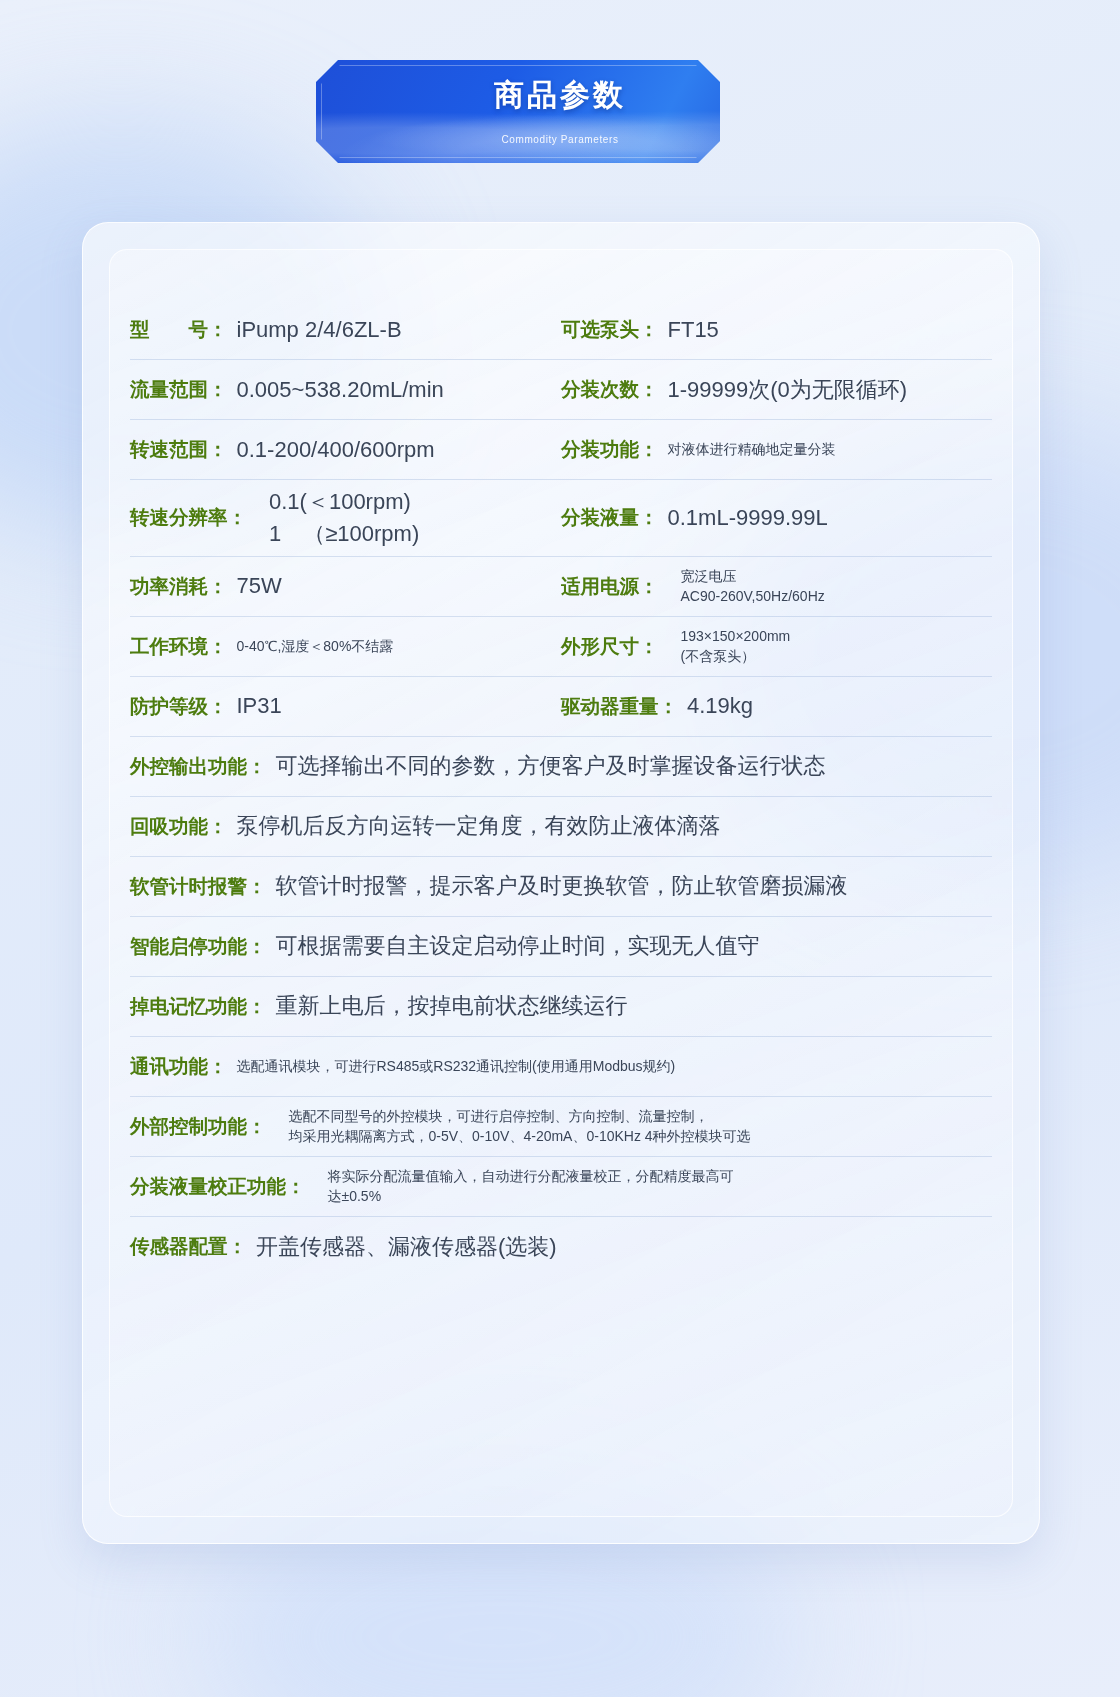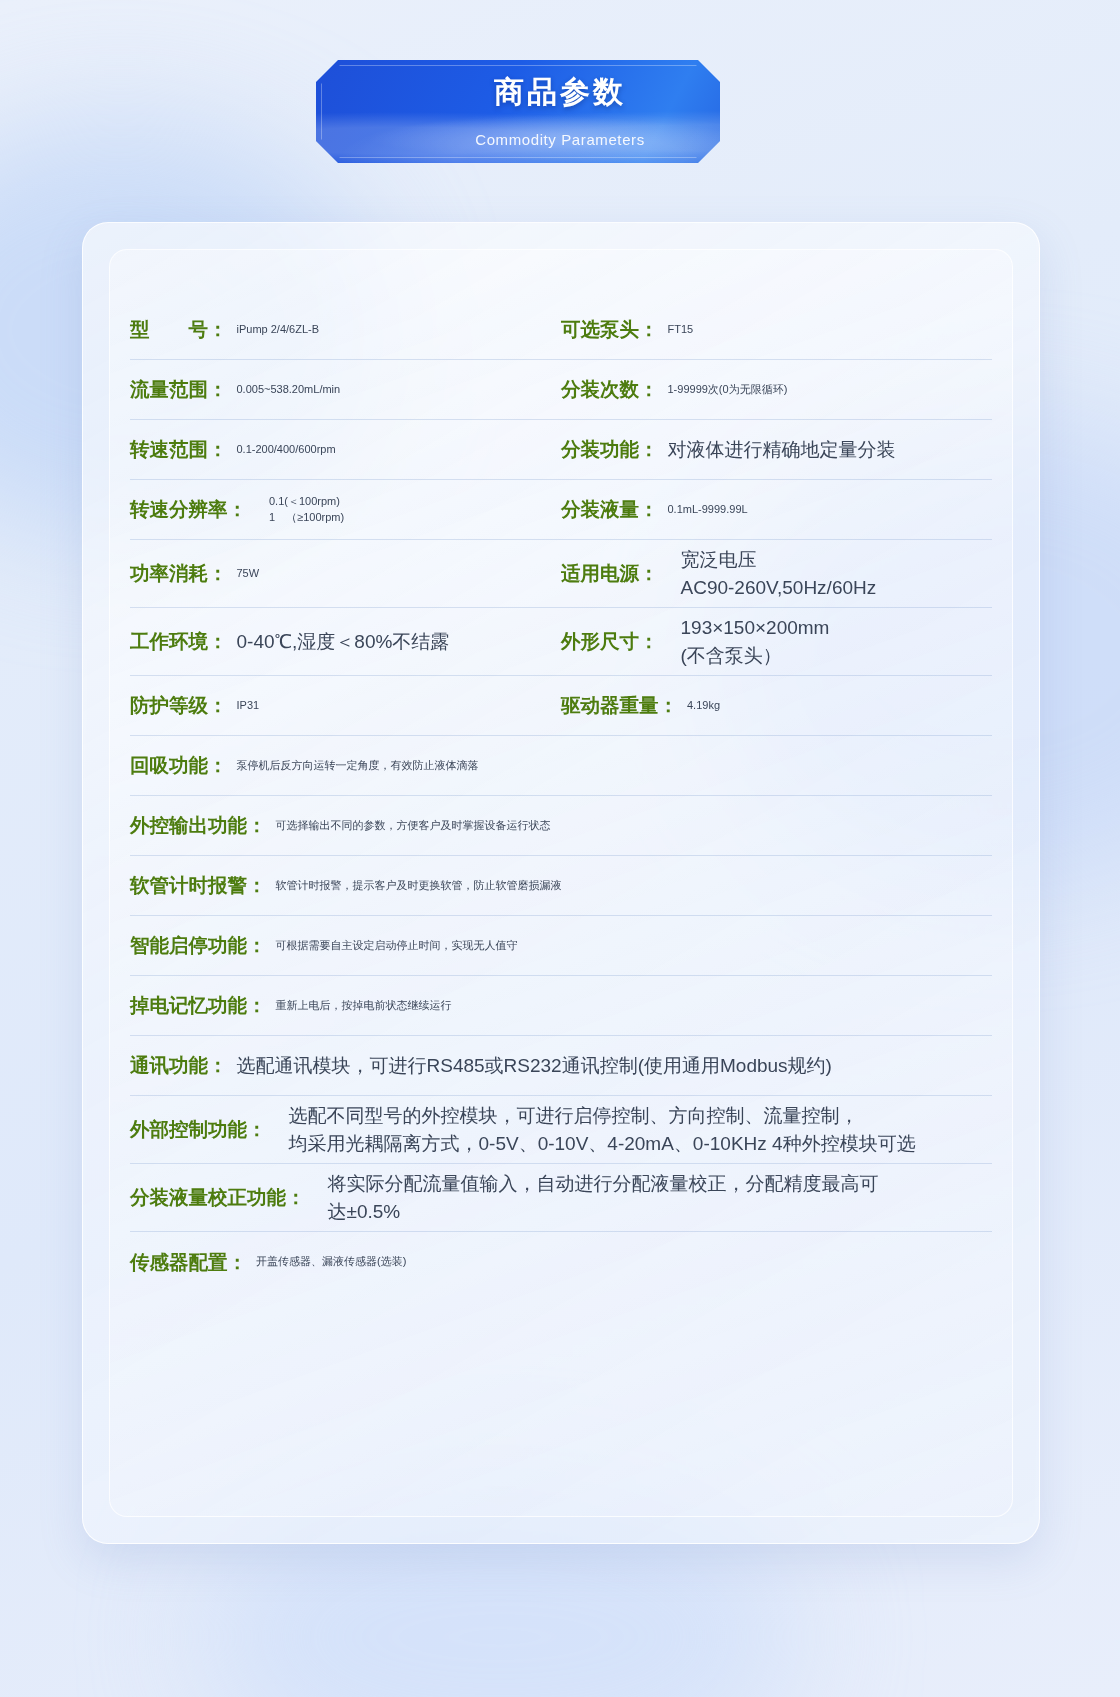--- a/index.html
+++ b/index.html
@@ -83,21 +83,21 @@
   .banner-cn {
     color: #fff;
     font-size: 30px;
     font-weight: bold;
     letter-spacing: 3px;
     text-shadow: 0 2px 5px rgba(10,40,120,0.45);
     line-height: 1.1;
   }
   .banner-en {
     color: rgba(255,255,255,0.92);
-    font-size: 15px;
+    font-size: 10px;
     letter-spacing: 0.6px;
     margin-top: 23px;
   }
 
   
   .card {
     position: absolute;
     left: 82px;
     top: 222px;
     width: 956px;
@@ -141,25 +141,25 @@
 
   .label {
     color: #4d7c0f;
     font-size: 19.5px;
     font-weight: bold;
     white-space: nowrap;
     flex: 0 0 auto;
   }
   .value {
     color: #3a4558;
-    font-size: 11px;
+    font-size: 22px;
     margin-left: 9px;
     line-height: 1.45;
   }
-  .value.small { font-size: 19px; }
+  .value.small { font-size: 14px; }
   .value .ln { display: block; margin-left: 13px; }
 </style>
 </head>
 <body>
 
 <div class="bg-glow glow-a"></div>
 <div class="bg-glow glow-b"></div>
 <div class="bg-glow glow-c"></div>
 
 <div class="banner-wrap">
@@ -259,29 +259,29 @@
       <span class="value">IP31</span>
     </div>
     <div class="cell half">
       <span class="label">驱动器重量：</span>
       <span class="value">4.19kg</span>
     </div>
   </div>
 
   <div class="row">
     <div class="cell full">
+      <span class="label">外控输出功能：</span>
+      <span class="value">可选择输出不同的参数，方便客户及时掌握设备运行状态</span>
+    </div>
+  </div>
+
+  <div class="row">
+    <div class="cell full">
       <span class="label">回吸功能：</span>
       <span class="value">泵停机后反方向运转一定角度，有效防止液体滴落</span>
-    </div>
-  </div>
-
-  <div class="row">
-    <div class="cell full">
-      <span class="label">外控输出功能：</span>
-      <span class="value">可选择输出不同的参数，方便客户及时掌握设备运行状态</span>
     </div>
   </div>
 
   <div class="row">
     <div class="cell full">
       <span class="label">软管计时报警：</span>
       <span class="value">软管计时报警，提示客户及时更换软管，防止软管磨损漏液</span>
     </div>
   </div>
 

